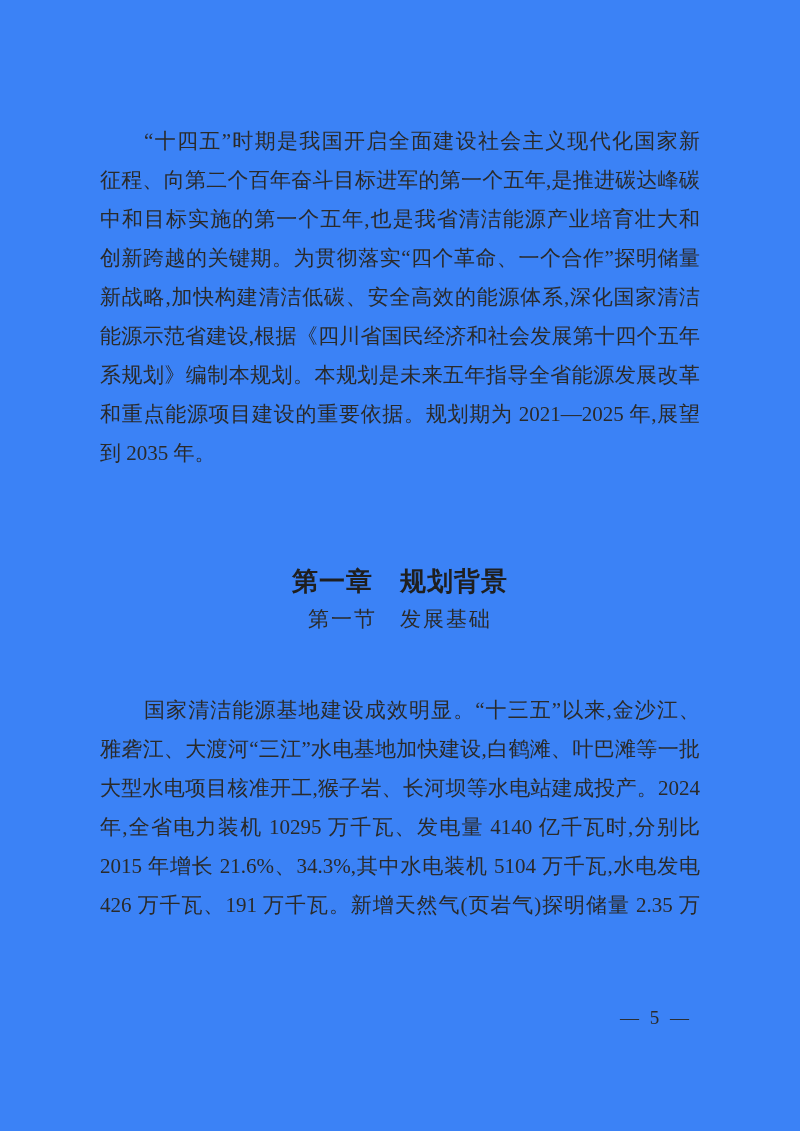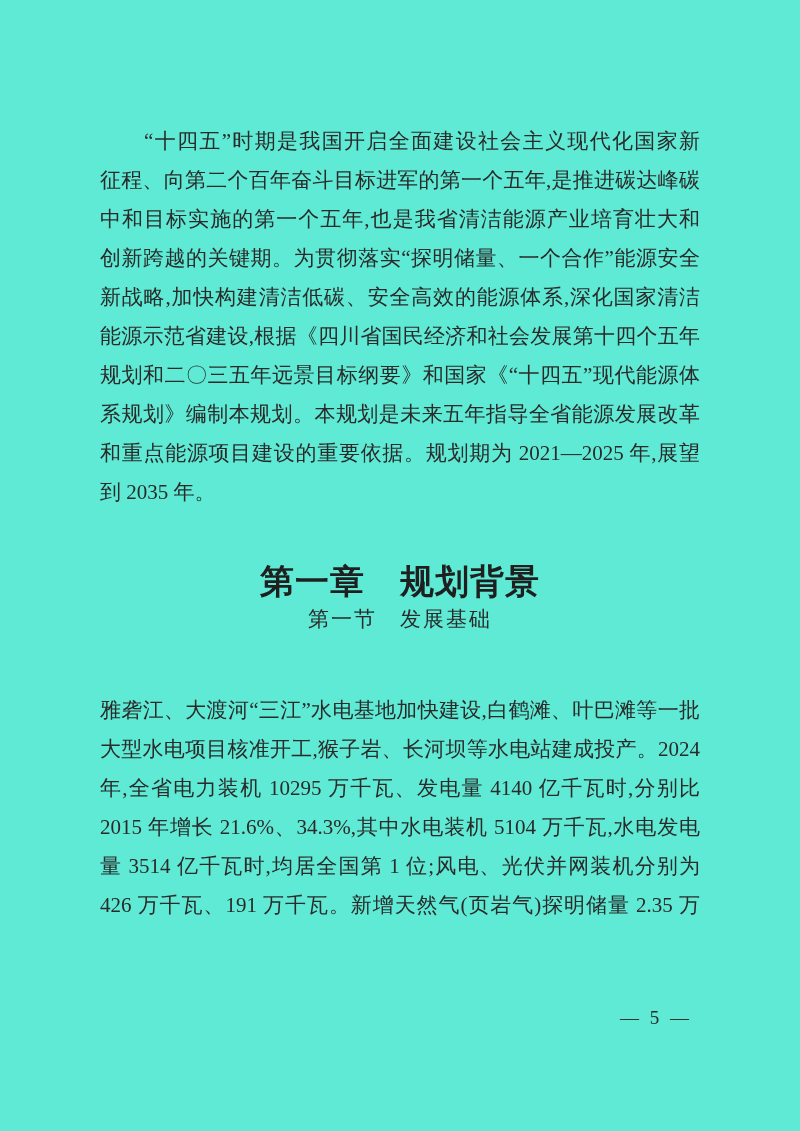--- a/index.html
+++ b/index.html
@@ -4,21 +4,21 @@
 <style>
   html, body {
     margin: 0;
     padding: 0;
     background: #ffffff;
   }
   .page {
     position: relative;
     width: 800px;
     height: 1131px;
-    background: #5eead4;
+    background: #3b82f6;
     color: #262626;
     font-family: "Liberation Serif", "DejaVu Serif", serif;
     overflow: hidden;
   }
   .textblock {
     position: absolute;
     left: 100px;
     width: 600px;
   }
   .line {
@@ -34,21 +34,21 @@
   }
   .line.last-line {
     text-align-last: left;
   }
   .intro-paragraph { top: 122px; }
   .chapter-heading {
     top: 562px;
     text-align: center;
     font-family: "Liberation Sans", "DejaVu Sans", sans-serif;
     font-weight: bold;
-    font-size: 34px;
+    font-size: 26px;
     line-height: 38px;
     color: #1f1f1f;
     letter-spacing: 1px;
   }
   .section-heading {
     top: 602px;
     text-align: center;
     font-size: 21px;
     line-height: 34px;
     color: #2a2a2a;
@@ -67,37 +67,36 @@
 </style>
 </head>
 <body>
 
 <div class="page">
 
   <div class="textblock intro-paragraph">
     <div class="line first-line">“十四五”时期是我国开启全面建设社会主义现代化国家新</div>
     <div class="line">征程、向第二个百年奋斗目标进军的第一个五年,是推进碳达峰碳</div>
     <div class="line">中和目标实施的第一个五年,也是我省清洁能源产业培育壮大和</div>
-    <div class="line">创新跨越的关键期。为贯彻落实“探明储量、一个合作”能源安全</div>
+    <div class="line">创新跨越的关键期。为贯彻落实“四个革命、一个合作”探明储量</div>
     <div class="line">新战略,加快构建清洁低碳、安全高效的能源体系,深化国家清洁</div>
     <div class="line">能源示范省建设,根据《四川省国民经济和社会发展第十四个五年</div>
-    <div class="line">规划和二〇三五年远景目标纲要》和国家《“十四五”现代能源体</div>
     <div class="line">系规划》编制本规划。本规划是未来五年指导全省能源发展改革</div>
     <div class="line">和重点能源项目建设的重要依据。规划期为 2021—2025 年,展望</div>
     <div class="line last-line">到 2035 年。</div>
   </div>
 
   <div class="textblock chapter-heading">第一章　规划背景</div>
 
   <div class="textblock section-heading">第一节　发展基础</div>
 
   <div class="textblock body-paragraph">
+    <div class="line first-line">国家清洁能源基地建设成效明显。“十三五”以来,金沙江、</div>
     <div class="line">雅砻江、大渡河“三江”水电基地加快建设,白鹤滩、叶巴滩等一批</div>
     <div class="line">大型水电项目核准开工,猴子岩、长河坝等水电站建成投产。2024</div>
     <div class="line">年,全省电力装机 10295 万千瓦、发电量 4140 亿千瓦时,分别比</div>
     <div class="line">2015 年增长 21.6%、34.3%,其中水电装机 5104 万千瓦,水电发电</div>
-    <div class="line">量 3514 亿千瓦时,均居全国第 1 位;风电、光伏并网装机分别为</div>
     <div class="line">426 万千瓦、191 万千瓦。新增天然气(页岩气)探明储量 2.35 万</div>
   </div>
 
   <div class="page-number">— 5 —</div>
 
 </div>
 
 </body></html>

